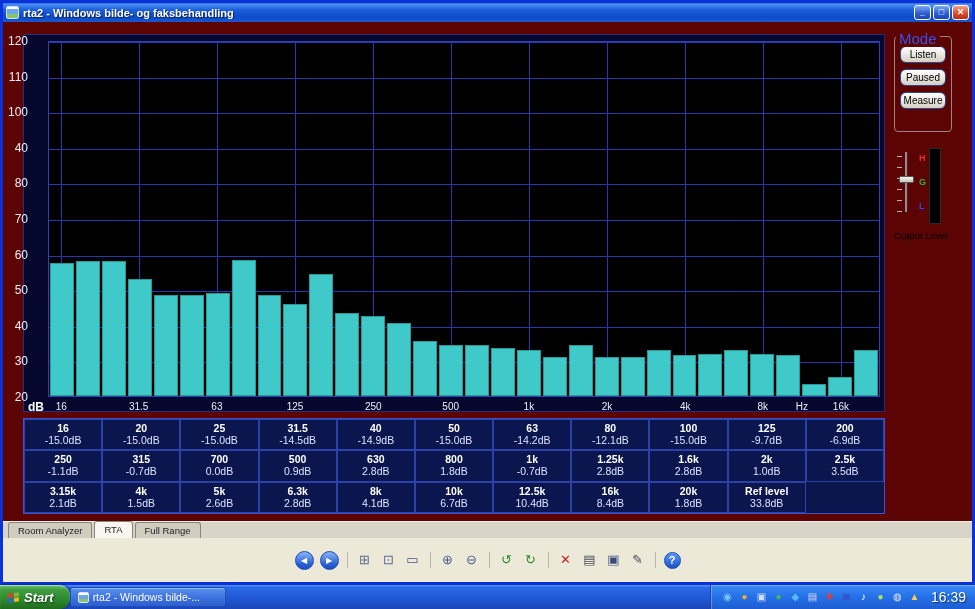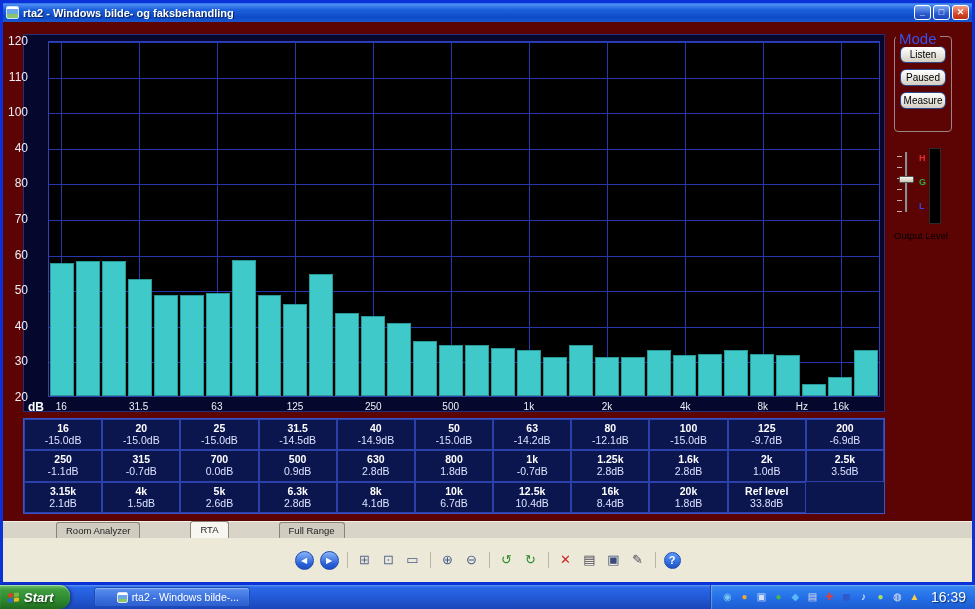--- a/index.html
+++ b/index.html
@@ -65,21 +65,21 @@
     background:#0b164e; border:1px solid #3b54c8; display:grid;
     grid-template-columns:repeat(11,1fr); grid-auto-rows:1fr; }
   .cell { border:1px solid #2c40aa; display:flex; flex-direction:column; align-items:center;
     justify-content:center; gap:1px; }
   .cell .f { font-weight:bold; font-size:10.5px; color:#ffffff; line-height:11px; }
   .cell .v { font-size:10.5px; color:#dce2ff; line-height:11px; }
 
   .tabstrip { position:absolute; left:0; bottom:0; width:100%; height:17px; background:#d8d4c8;
     border-top:1px solid #f2f0e8; display:flex; align-items:flex-end; padding-left:5px; }
   .tab { font-size:9.5px; color:#222; padding:2px 9px; background:#d0ccc0;
-    border:1px solid #898578; border-bottom:none; border-radius:3px 3px 0 0; margin-right:2px;margin-left:48px; }
+    border:1px solid #898578; border-bottom:none; border-radius:3px 3px 0 0; margin-right:2px; }
   .tab.active { background:#f8f6f0; padding-bottom:3px; }
 
   
   .viewer-chrome { height:44px; background:#ece9d8; display:flex; align-items:center; justify-content:center; }
   .vt { display:flex; align-items:center; gap:6px; }
   .nav-btn { width:19px; height:19px; border-radius:50%; border:1px solid #1c4ab0; color:#fff;
     font-size:8px; display:flex; align-items:center; justify-content:center;
     background:linear-gradient(180deg,#8ab4f8,#2a62d8 70%,#1c4ec0); }
   .tool { width:18px; height:18px; font-size:13px; line-height:18px; text-align:center; }
   .vsep { width:1px; height:16px; background:#bab6a6; margin:0 2px; }
@@ -91,22 +91,22 @@
   .taskbar { position:absolute; left:0; top:585px; width:975px; height:24px; display:flex; align-items:center;
     background:linear-gradient(180deg,#5a96f2 0%,#2a68e8 10%,#2258d4 55%,#1a46b8 100%); }
   .start-btn { height:24px; display:flex; align-items:center; gap:5px; padding:0 16px 0 8px;
     border-radius:0 11px 11px 0; color:#fff; font-weight:bold; font-style:italic; font-size:13px;
     text-shadow:1px 1px 2px rgba(0,0,0,.6);
     background:linear-gradient(180deg,#6cc46c 0%,#3f9c3f 20%,#2e8a2e 60%,#1e6b1e 100%);
     box-shadow:inset 0 1px 1px rgba(255,255,255,.45), 2px 0 3px rgba(0,0,0,.35); }
   .flag { display:grid; grid-template-columns:5px 5px; grid-template-rows:4px 4px; gap:1px;
     transform:skewY(-5deg); }
   .flag span { border-radius:1px; }
-  .task-btn { margin-left:24px; height:20px; width:156px; display:flex; align-items:center; gap:4px;
-    padding:0 22px; color:#fff; font-size:10.5px; white-space:nowrap; overflow:hidden;
+  .task-btn { margin-left:0; height:20px; width:156px; display:flex; align-items:center; gap:4px;
+    padding:0 7px; color:#fff; font-size:10.5px; white-space:nowrap; overflow:hidden;
     background:linear-gradient(180deg,#5a91f0,#3a6fdd 60%,#2e5fce); border:1px solid #1c4cb8;
     border-radius:3px; box-shadow:inset 0 1px 1px rgba(255,255,255,.35); }
   .task-ic { width:11px; height:11px; flex:0 0 auto; border-radius:2px; border:1px solid #dce4f8;
     background:linear-gradient(180deg,#fff 0 25%,#6aa8e8 25% 70%,#8cc46a 70% 100%); }
   .tray { margin-left:auto; height:24px; display:flex; align-items:center; gap:4px; padding:0 9px 0 10px;
     background:linear-gradient(180deg,#3a8af2 0%,#2570e8 50%,#1d5cd0 100%);
     border-left:1px solid #1a45a8; box-shadow:inset 1px 1px 1px rgba(255,255,255,.3); }
   .tray-ic { font-size:10px; line-height:14px; width:13px; text-align:center; }
   .clock { color:#fff; font-size:14px; margin-left:6px; text-shadow:1px 1px 1px rgba(0,0,0,.5); }
 </style>

